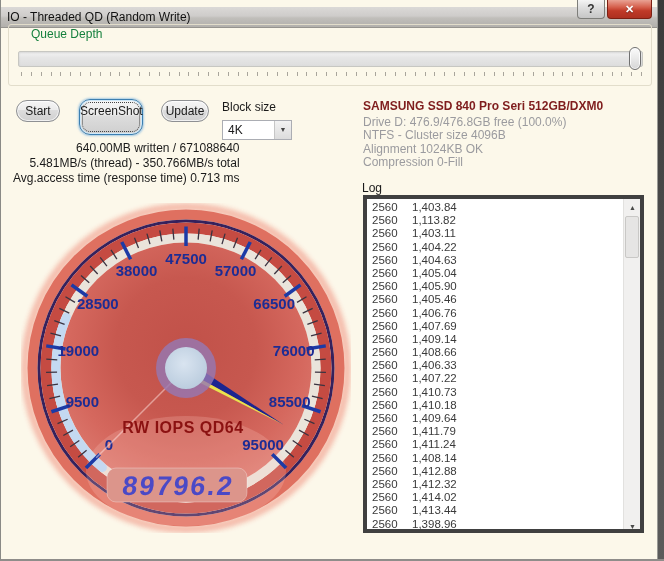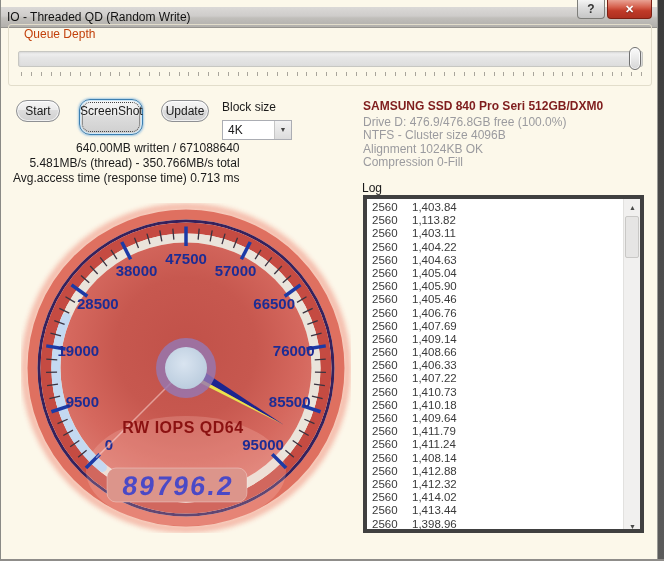--- a/index.html
+++ b/index.html
@@ -38,21 +38,21 @@
     left:606px; width:45px; border-color:#7c1f12;
     background:linear-gradient(180deg,#e9a294 0%,#d55f4c 40%,#c03a28 60%,#ad3020 100%);
     color:#fff; line-height:18px; font-size:11px; text-shadow:0 1px 1px rgba(0,0,0,.4);
   }
 
   
   .groupbox {
     position:absolute; left:7px; top:24px; width:644px; height:62px;
     border:1px solid #e2ddcb; border-radius:3px;
   }
-  .group-label { position:absolute; left:23px; top:27px; color:#c2410c; background:transparent; }
+  .group-label { position:absolute; left:30px; top:27px; color:#15803d; background:transparent; }
   .slider-track {
     position:absolute; left:17px; top:51px; width:625px; height:16px;
     background:linear-gradient(180deg,#f4f4f4,#e6e6e6 40%,#dddddd);
     border:1px solid #c7c7c2; border-radius:2px;
     box-shadow:inset 0 1px 2px rgba(0,0,0,.12);
   }
   .slider-thumb {
     position:absolute; left:628px; top:47px; width:12px; height:23px;
     background:linear-gradient(180deg,#fbfbfb,#e9e9e9 50%,#d6d6d6);
     border:1px solid #707070; border-radius:6px;

